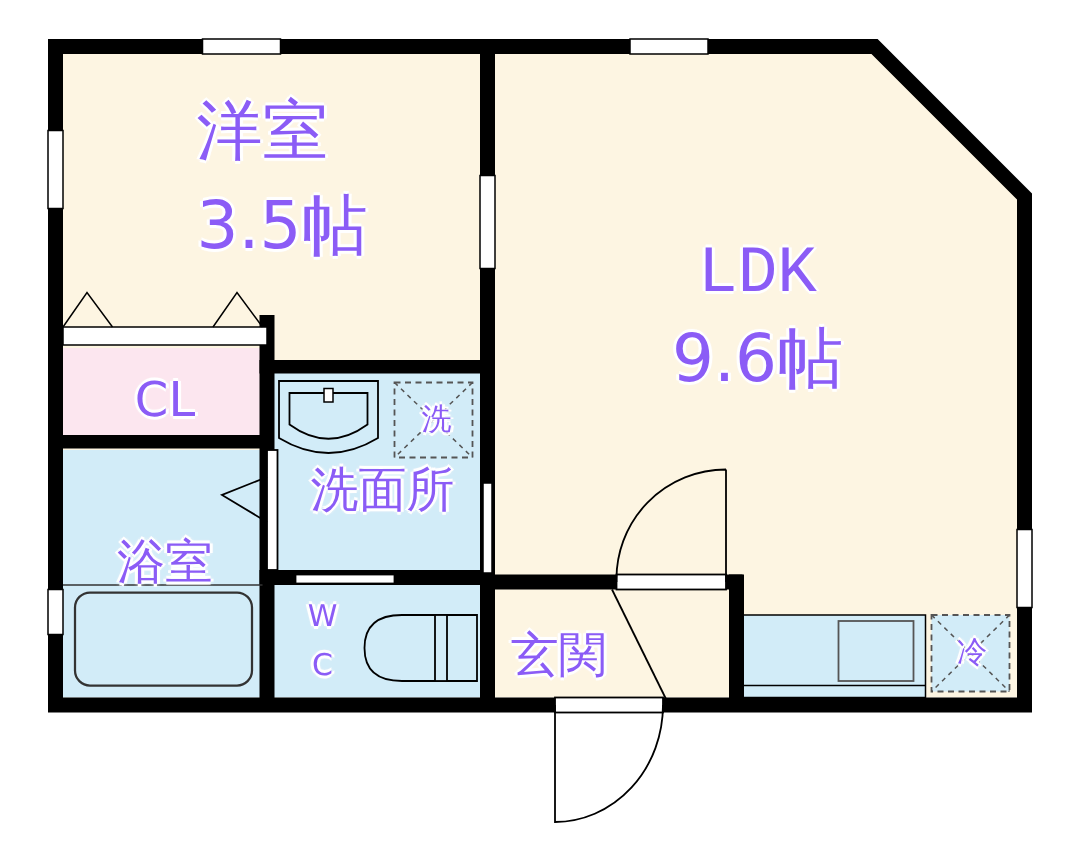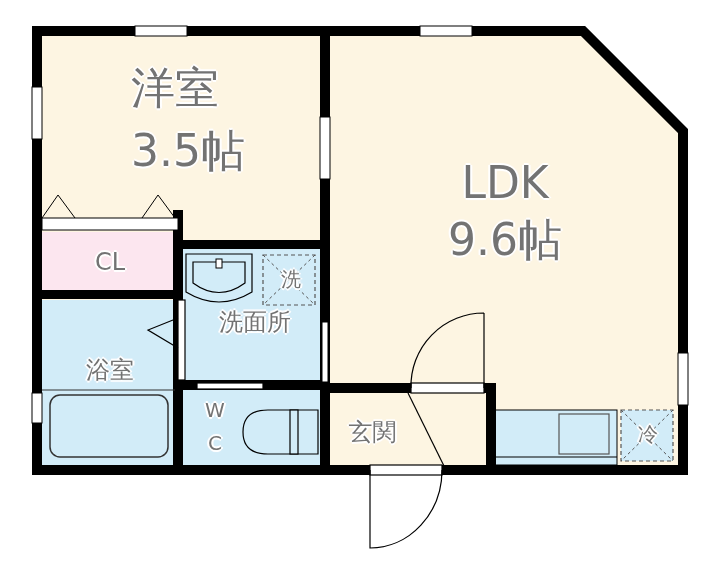--- a/index.html
+++ b/index.html
@@ -1,22 +1,22 @@
 <!DOCTYPE html>
 <html><head>
 <meta charset="utf-8">
 <style>
   html,body{margin:0;padding:0;background:#ffffff;}
   body{width:721px;height:575px;position:relative;overflow:hidden;font-family:"Liberation Sans","DejaVu Sans",sans-serif;}
   svg{position:absolute;left:0;top:0;}
-  .lbl{position:absolute;color:#737373;text-align:center;line-height:1.05;
+  .lbl{position:absolute;color:#8b5cf6;text-align:center;line-height:1.05;
        text-shadow:0 0 3px #fff,0 0 3px #fff,0 0 3px #fff,2px 0 0 #fff,-2px 0 0 #fff,0 2px 0 #fff,0 -2px 0 #fff;
        font-family:"DejaVu Sans",sans-serif;}
   .big{font-size:44px;}
-  .mid{font-size:24px;}
+  .mid{font-size:32px;}
   .sm{font-size:20px;}
 </style>
 </head>
 <body>
 
 <svg width="721" height="575" viewBox="0 0 721 575">
 
   <polygon points="37,31 583,31 683,133 683,465 37,465" fill="#fdf5e2"></polygon>
   <rect x="37" y="232" width="143" height="63" fill="#fce6ef"></rect>
   <rect x="37" y="300" width="143" height="165" fill="#d2ecf8"></rect>
@@ -76,21 +76,21 @@
   <rect x="216" y="259" width="6" height="9" fill="#fff" stroke="#000" stroke-width="1"></rect>
   <rect x="263" y="255" width="52" height="50" fill="none" stroke="#555" stroke-width="1.2" stroke-dasharray="4,3"></rect>
   <line x1="263" y1="255" x2="315" y2="305" stroke="#555" stroke-width="1" stroke-dasharray="3,3"></line>
   <line x1="315" y1="255" x2="263" y2="305" stroke="#555" stroke-width="1" stroke-dasharray="3,3"></line>
   <path d="M318,410 L268,410 Q243,410 243,432 Q243,454 268,454 L318,454 Z" fill="#d2ecf8" stroke="#000" stroke-width="1.2"></path>
   <rect x="290" y="410" width="8" height="44" fill="#d2ecf8" stroke="#000" stroke-width="1.2"></rect>
 </svg>
 
 <div class="lbl big" style="left:95px;top:65px;width:160px;">洋室</div>
 <div class="lbl big" style="left:108px;top:128px;width:160px;">3.5帖</div>
-<div class="lbl big" style="left:425px;top:160px;width:160px;">LDK</div>
+<div class="lbl big" style="left:425px;top:160px;width:160px;font-family:Liberation Mono, monospace;">LDK</div>
 <div class="lbl big" style="left:425px;top:217px;width:160px;">9.6帖</div>
 <div class="lbl mid" style="left:60px;top:250px;width:100px;">CL</div>
 <div class="lbl mid" style="left:60px;top:347px;width:100px;margin-top:11px;">浴室</div>
 <div class="lbl mid" style="left:195px;top:310px;width:120px;">洗面所</div>
 <div class="lbl sm" style="left:276px;top:269px;width:30px;">洗</div>
 <div class="lbl sm" style="left:200px;top:400px;width:30px;">W</div>
 <div class="lbl sm" style="left:200px;top:433px;width:30px;">C</div>
 <div class="lbl mid" style="left:335px;top:420px;width:75px;font-family:Liberation Serif, serif;">玄関</div>
 <div class="lbl sm" style="left:633px;top:424px;width:30px;">冷</div>
 

